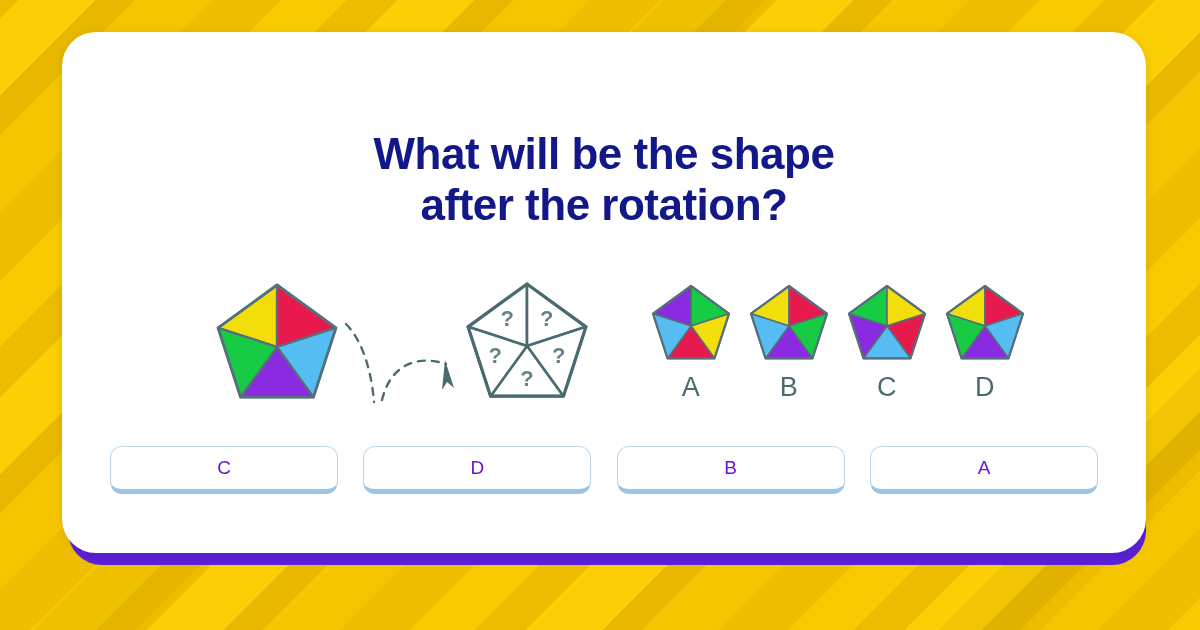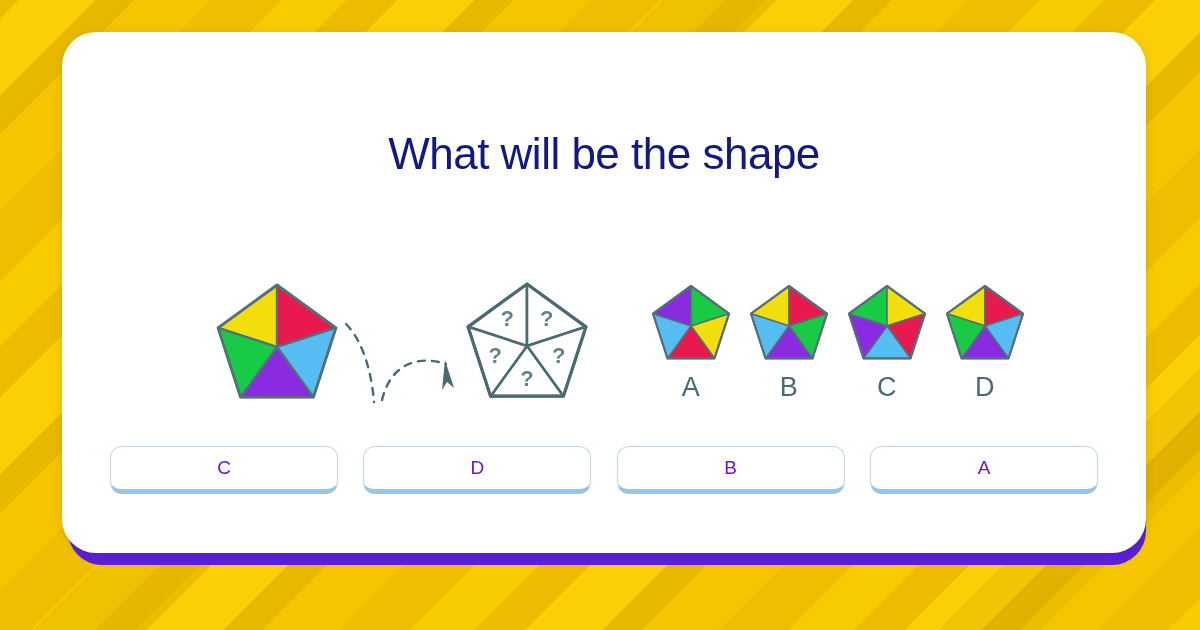--- a/index.html
+++ b/index.html
@@ -43,21 +43,21 @@
     position:absolute;left:62px;top:32px;width:1084px;height:521px;
     background:#FFFFFF;border-radius:34px;
     box-shadow:0 2px 10px rgba(0,0,0,.10);
   }
 
   
   #title{
     position:absolute;left:0;top:96px;width:1084px;
     text-align:center;
     color:#121887;
-    font-weight:normal;
+    font-weight:bold;
     font-size:44px;
     line-height:1.16;
     letter-spacing:-0.5px;
     font-family:"Liberation Sans",sans-serif;
   }
   #title .l{display:block;}
 
   
   #figure-row{position:absolute;left:0;top:200px;width:1084px;height:200px;}
   .fig{position:absolute;}
@@ -98,20 +98,21 @@
   <div class="stripes"></div>
   <div class="stripes2"></div>
 </div>
 
 <div id="card-shadow"></div>
 
 <div id="card">
 
   <div id="title">
     <span class="l">What will be the shape</span>
+    <span class="l">after the rotation?</span>
   </div>
 
   <div id="figure-row">
 
     <div class="fig" style="left:150px;top:50px;">
       <svg width="130" height="126" viewBox="0 0 130 126" id="svg-source">
           <polygon points="65,65 6.034495989700474,45.84094634875326 65,3" fill="#F2DE0A" stroke="#54707A" stroke-width="2.2" stroke-linejoin="round"></polygon>
           <polygon points="65,65 65,3 123.96550401029953,45.84094634875326" fill="#E81A4D" stroke="#54707A" stroke-width="2.2" stroke-linejoin="round"></polygon>
           <polygon points="65,65 123.96550401029953,45.84094634875326 101.44268564213334,115.15905365124675" fill="#56BDF2" stroke="#54707A" stroke-width="2.2" stroke-linejoin="round"></polygon>
           <polygon points="65,65 101.44268564213334,115.15905365124675 28.557314357866673,115.15905365124675" fill="#8A2BE2" stroke="#54707A" stroke-width="2.2" stroke-linejoin="round"></polygon>

